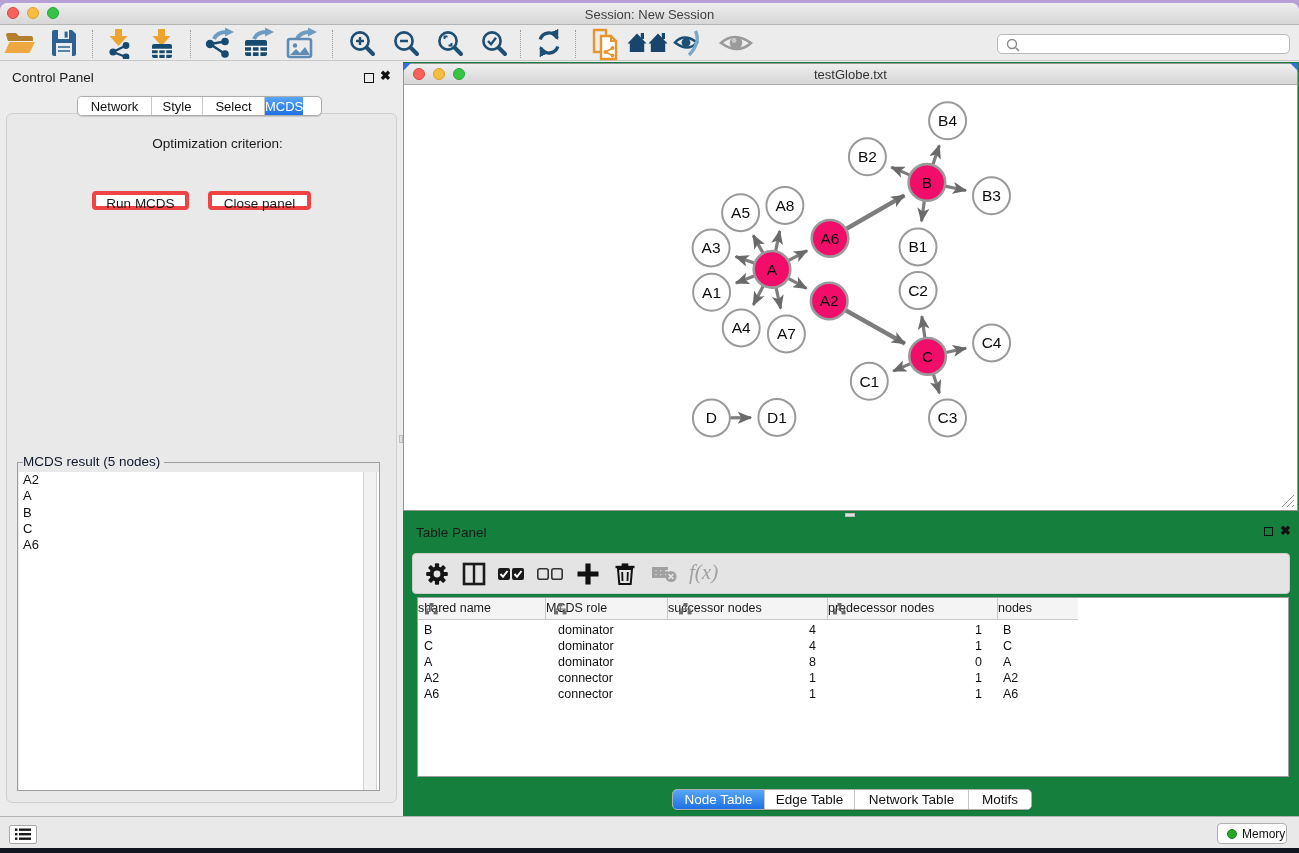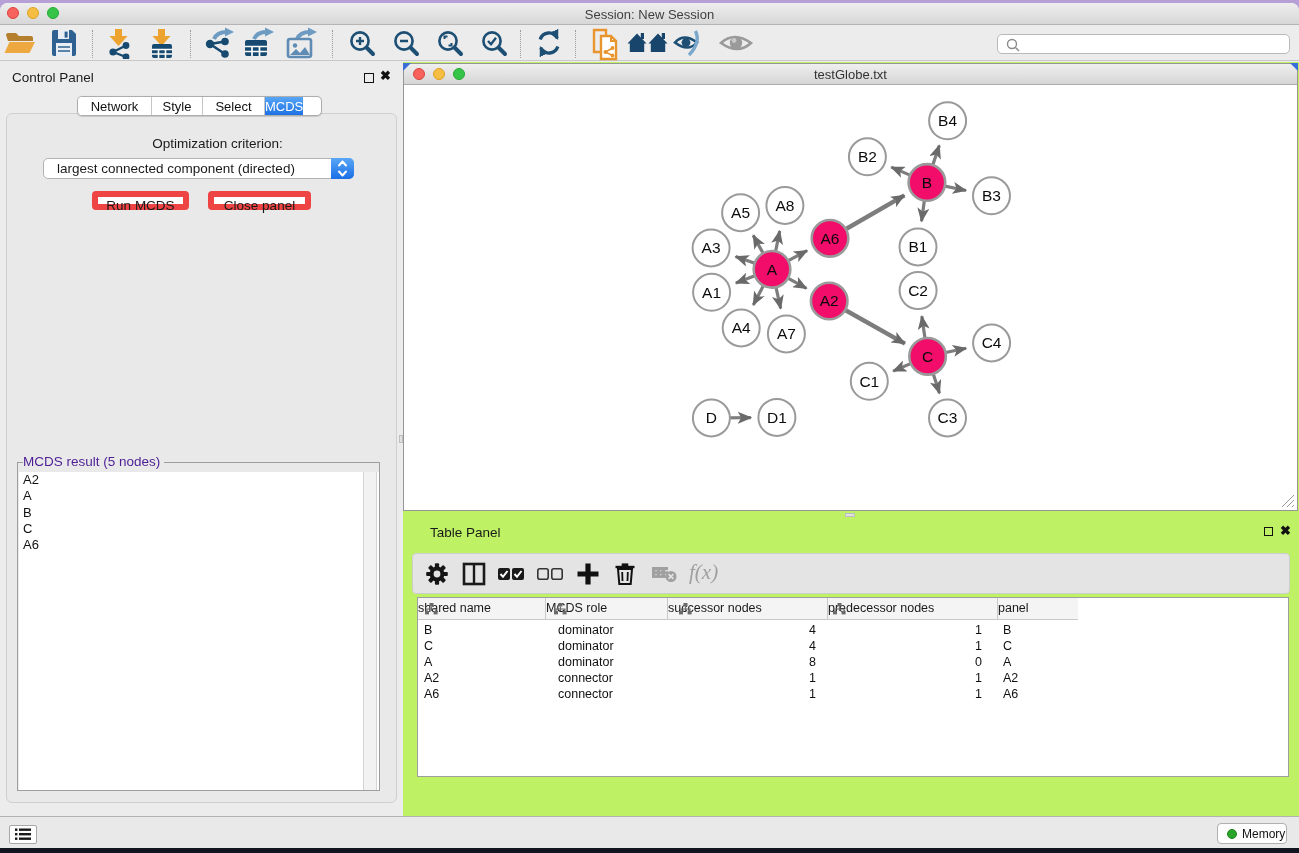--- a/index.html
+++ b/index.html
@@ -25,34 +25,34 @@
 .winbtn-x { position:absolute; font-size:13px; color:#111; font-weight:bold; }
 #cp-panel { position:absolute; left:6px; top:51px; width:391px; height:690px; background:#e9e9e9; border:1px solid #cfcfcf; border-radius:6px; }
 #tabs { position:absolute; left:77px; top:34px; width:245px; height:20px; display:flex; border:1px solid #adadad; border-radius:5px; background:#fff; overflow:hidden; z-index:5; box-shadow:0 0.5px 1px rgba(0,0,0,0.15);}
 .tab { font-size:13px; color:#111; text-align:center; line-height:19px; border-right:1px solid #c6c6c6; background:#fff; }
 .tab:last-child { border-right:none; }
 .tab.sel { background:linear-gradient(#58a6f6,#1d71e4); color:#fff; }
 #optlabel { position:absolute; left:16px; top:74px; width:403px; text-align:center; font-size:13.5px; color:#1a1a1a; }
 #dropdown { position:absolute; left:43px; top:96px; width:311px; height:21px; background:#fff; border:1px solid #b2b2b2; border-radius:5px; }
 #dropdown .txt { position:absolute; left:13px; top:2px; font-size:13.5px; color:#1a1a1a; }
 #dropdown .cap { position:absolute; right:-1px; top:-1px; width:23px; height:21px; border-radius:0 5px 5px 0; background:linear-gradient(#5aa7f7,#1a6fe6); }
-.btn { position:absolute; height:19px; background:#fff; border:6px solid #ef4444; border-radius:4px; font-size:13.5px; color:#1a1a1a; text-align:center; line-height:17px; }
+.btn { position:absolute; height:19px; background:#fff; border:4px solid #ef4444; border-radius:4px; font-size:13.5px; color:#1a1a1a; text-align:center; line-height:17px; }
 #fieldset { position:absolute; left:17px; top:400px; width:363px; height:329px; border:1px solid #9e9e9e; }
-#fieldset legend { position:absolute; left:5px; top:-9px; background:#e9e9e9; font-size:13.5px; color:#4c1d95; padding-right:4px; }
+#fieldset legend { position:absolute; left:5px; top:-9px; background:#e9e9e9; font-size:13.5px; color:#0f172a; padding-right:4px; }
 #listbox { position:absolute; left:1px; top:9px; width:360px; height:318px; background:#fff; }
 #listbox .li { font-size:13px; color:#111; height:16.3px; padding-left:4px; }
 #lb-scroll { position:absolute; right:2px; top:0px; width:14px; height:318px; background:#f2f2f2; border-left:1px solid #d4d4d4; border-right:1px solid #d4d4d4; }
 
-#right { position:absolute; left:403px; top:0; width:896px; height:754px; background:#bef264; }
+#right { position:absolute; left:403px; top:0; width:896px; height:754px; background:#15803d; }
 
 #gwin { position:absolute; left:0px; top:1px; width:895px; height:448px; background:#fff; border:1px solid #969696; }
 #gtitle { position:absolute; left:0; top:0; width:893px; height:21px; background:linear-gradient(#efefef,#d6d6d6); border-bottom:1px solid #ababab; }
 #gtitle .t { position:absolute; top:3px; left:0; width:100%; text-align:center; font-size:13px; color:#333; }
 
-#tp-title { position:absolute; left:27px; top:463px; font-size:13.5px; color:#1a1a1a; }
+#tp-title { position:absolute; left:13px; top:463px; font-size:13.5px; color:#1a1a1a; }
 #tp-toolbar { position:absolute; left:9px; top:491px; width:878px; height:41px; background:#e4e4e4; border:1px solid #cdcdcd; border-radius:4px; }
 #tbl { position:absolute; left:14px; top:535px; width:872px; height:180px; background:#fff; border:1px solid #9e9e9e; }
 #tbl-head { position:absolute; left:0; top:0; width:660px; height:22px; background:#f4f4f4; border-bottom:1px solid #c9c9c9; }
 .hcell { position:absolute; top:0; height:22px; border-right:1px solid #c9c9c9; font-size:12.5px; color:#1a1a1a; line-height:21px; }
 .hic { position:absolute; top:5px; }
 .cell { position:absolute; font-size:12.5px; color:#111; height:16px; line-height:16px; }
 #btabs { position:absolute; left:269px; top:727px; height:21px; display:flex; border:1px solid #b0b0b0; border-radius:5px; background:#fff; overflow:hidden; box-shadow:0 0.5px 1px rgba(0,0,0,0.12); }
 .btab { font-size:13.5px; color:#111; text-align:center; line-height:20px; border-right:1px solid #c6c6c6; background:#fff; }
 .btab:last-child { border-right:none; }
 .btab.sel { background:linear-gradient(#58a6f6,#1d71e4); color:#fff; }
@@ -207,29 +207,20 @@
       <div class="winbtn-sq" style="left:364px; top:11px;"></div>
       <div class="winbtn-x" style="left:380px; top:6px;">✖</div>
       <div id="tabs">
         <div class="tab" style="width:74px;">Network</div>
         <div class="tab" style="width:51px;">Style</div>
         <div class="tab" style="width:62px;">Select</div>
         <div class="tab sel" style="width:38px;">MCDS</div>
       </div>
       <div id="cp-panel"></div>
       <div id="optlabel">Optimization criterion:</div>
-      <div id="dropdown">
-        <div class="txt">largest connected component (directed)</div>
-        <div class="cap">
-          <svg width="23" height="21">
-            <path d="M8 7.5 L11.5 3.5 L15 7.5" fill="none" stroke="#fff" stroke-width="2" stroke-linecap="round" stroke-linejoin="round"></path>
-            <path d="M8 13.5 L11.5 17.5 L15 13.5" fill="none" stroke="#fff" stroke-width="2" stroke-linecap="round" stroke-linejoin="round"></path>
-          </svg>
-        </div>
-      </div>
       <div class="btn" style="left:92px; top:129px; width:97px;">Run MCDS</div>
       <div class="btn" style="left:208px; top:129px; width:103px;">Close panel</div>
       <div id="fieldset">
         <legend>MCDS result (5 nodes)</legend>
         <div id="listbox">
           <div class="li">A2</div>
           <div class="li">A</div>
           <div class="li">B</div>
           <div class="li">C</div>
           <div class="li">A6</div>
@@ -386,21 +377,21 @@
           <path d="M17.6 9.1 l4.8 4.8 M22.4 9.1 l-4.8 4.8" stroke="#e4e4e4" stroke-width="1.5"></path>
         </svg>
         <div style="position:absolute;left:276px;top:6px;font-family:'Liberation Serif',serif;font-style:italic;font-size:21px;color:#a0a0a0;">f(x)</div>
       </div>
       <div id="tbl">
         <div id="tbl-head">
           <div class="hcell" style="left:0; width:128px;">shared name</div>
           <div class="hcell" style="left:128px; width:122px;">MCDS role</div>
           <div class="hcell" style="left:250px; width:160px;">successor nodes</div>
           <div class="hcell" style="left:410px; width:170px;">predecessor nodes</div>
-          <div class="hcell" style="left:580px; width:80px; border-right:none;">panel</div>
+          <div class="hcell" style="left:580px; width:80px; border-right:none;">nodes</div>
           <svg class="hic" width="13" height="12" style="left:7px;" viewBox="0 0 13 12">
               <g fill="#6a6a6a">
                 <rect x="4.5" y="0" width="4" height="3.4"></rect>
                 <rect x="0" y="8" width="4" height="3.4"></rect>
                 <rect x="8.6" y="8" width="4" height="3.4"></rect>
                 <path d="M6.5 3.4 v2.3 M2 8 v-2 h9 v2 M6.5 5.7 v2.3" stroke="#6a6a6a" fill="none" stroke-width="1.1"></path>
               </g>
             </svg>
           <svg class="hic" width="13" height="12" style="left:136px;" viewBox="0 0 13 12">
               <g fill="#6a6a6a">
@@ -446,20 +437,26 @@
         <div class="cell" style="left:140px; top:72px;">connector</div>
         <div class="cell" style="left:330px; top:72px; width:68px; text-align:right;">1</div>
         <div class="cell" style="left:490px; top:72px; width:74px; text-align:right;">1</div>
         <div class="cell" style="left:585px; top:72px;">A2</div>
         <div class="cell" style="left:6px; top:88px;">A6</div>
         <div class="cell" style="left:140px; top:88px;">connector</div>
         <div class="cell" style="left:330px; top:88px; width:68px; text-align:right;">1</div>
         <div class="cell" style="left:490px; top:88px; width:74px; text-align:right;">1</div>
         <div class="cell" style="left:585px; top:88px;">A6</div>
       </div>
+      <div id="btabs">
+        <div class="btab sel" style="width:92px;">Node Table</div>
+        <div class="btab" style="width:90px;">Edge Table</div>
+        <div class="btab" style="width:114px;">Network Table</div>
+        <div class="btab" style="width:62px;">Motifs</div>
+      </div>
     </div>
   </div>
 
   <div id="statusbar">
     <div id="listbtn">
       <svg width="16" height="13" style="position:absolute;left:5px;top:2px;" viewBox="0 0 16 13">
         <g fill="#1a1a1a">
           <rect x="0" y="0.5" width="2.4" height="2.4"></rect>
             <rect x="4" y="0.5" width="12" height="2.4"></rect>
           <rect x="0" y="5" width="2.4" height="2.4"></rect>

